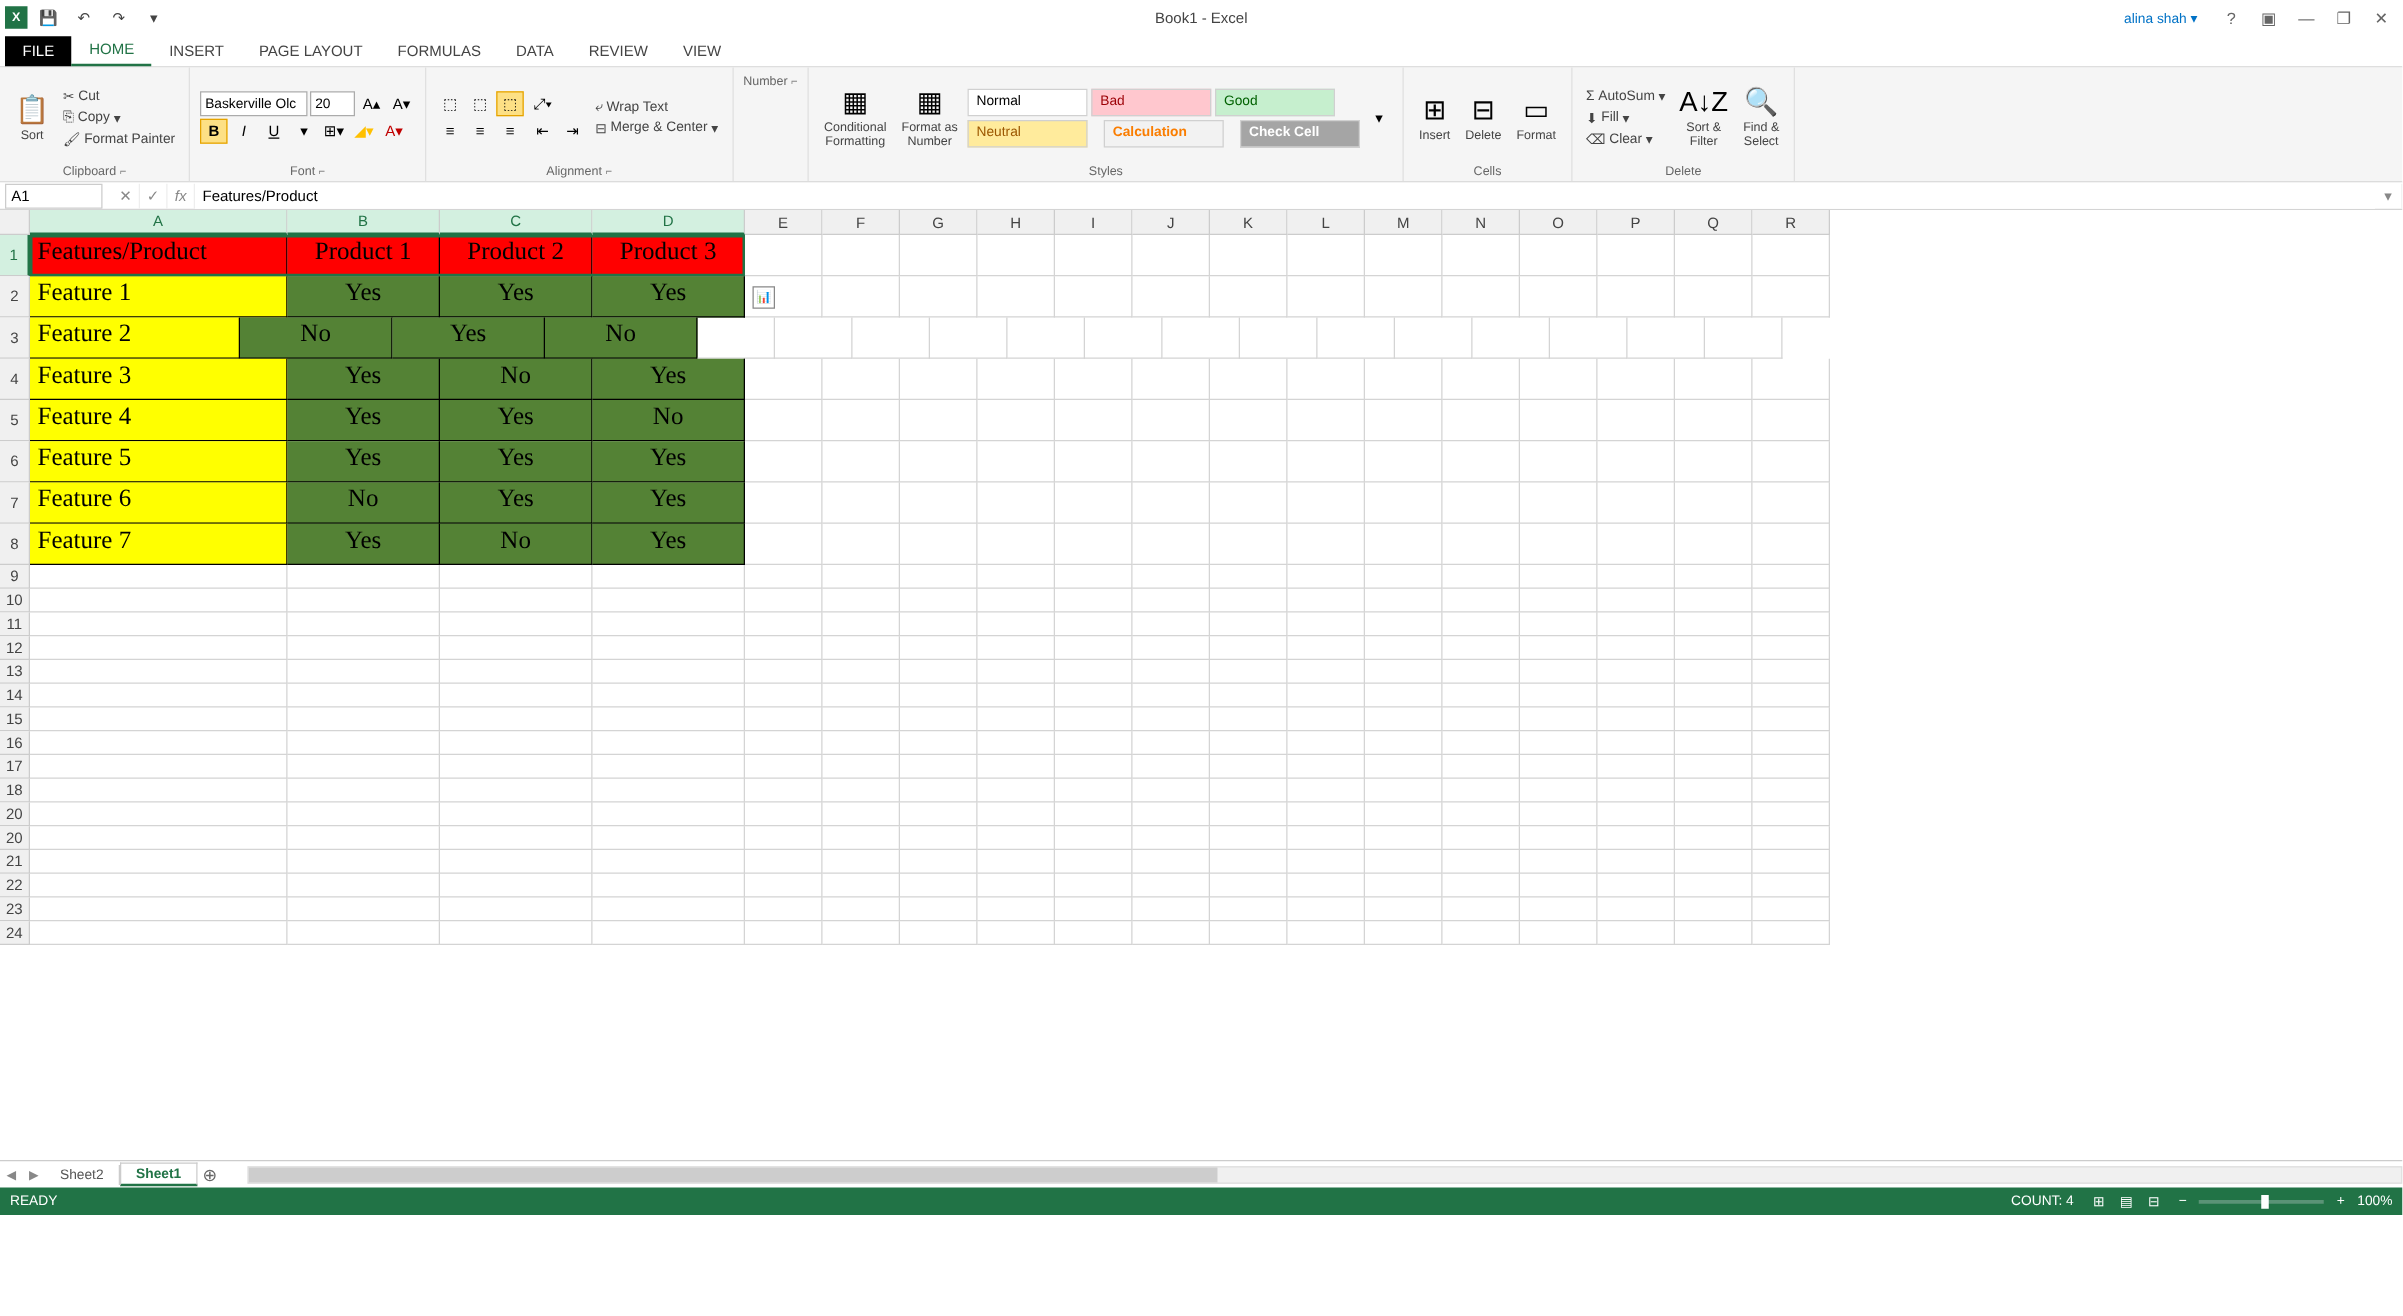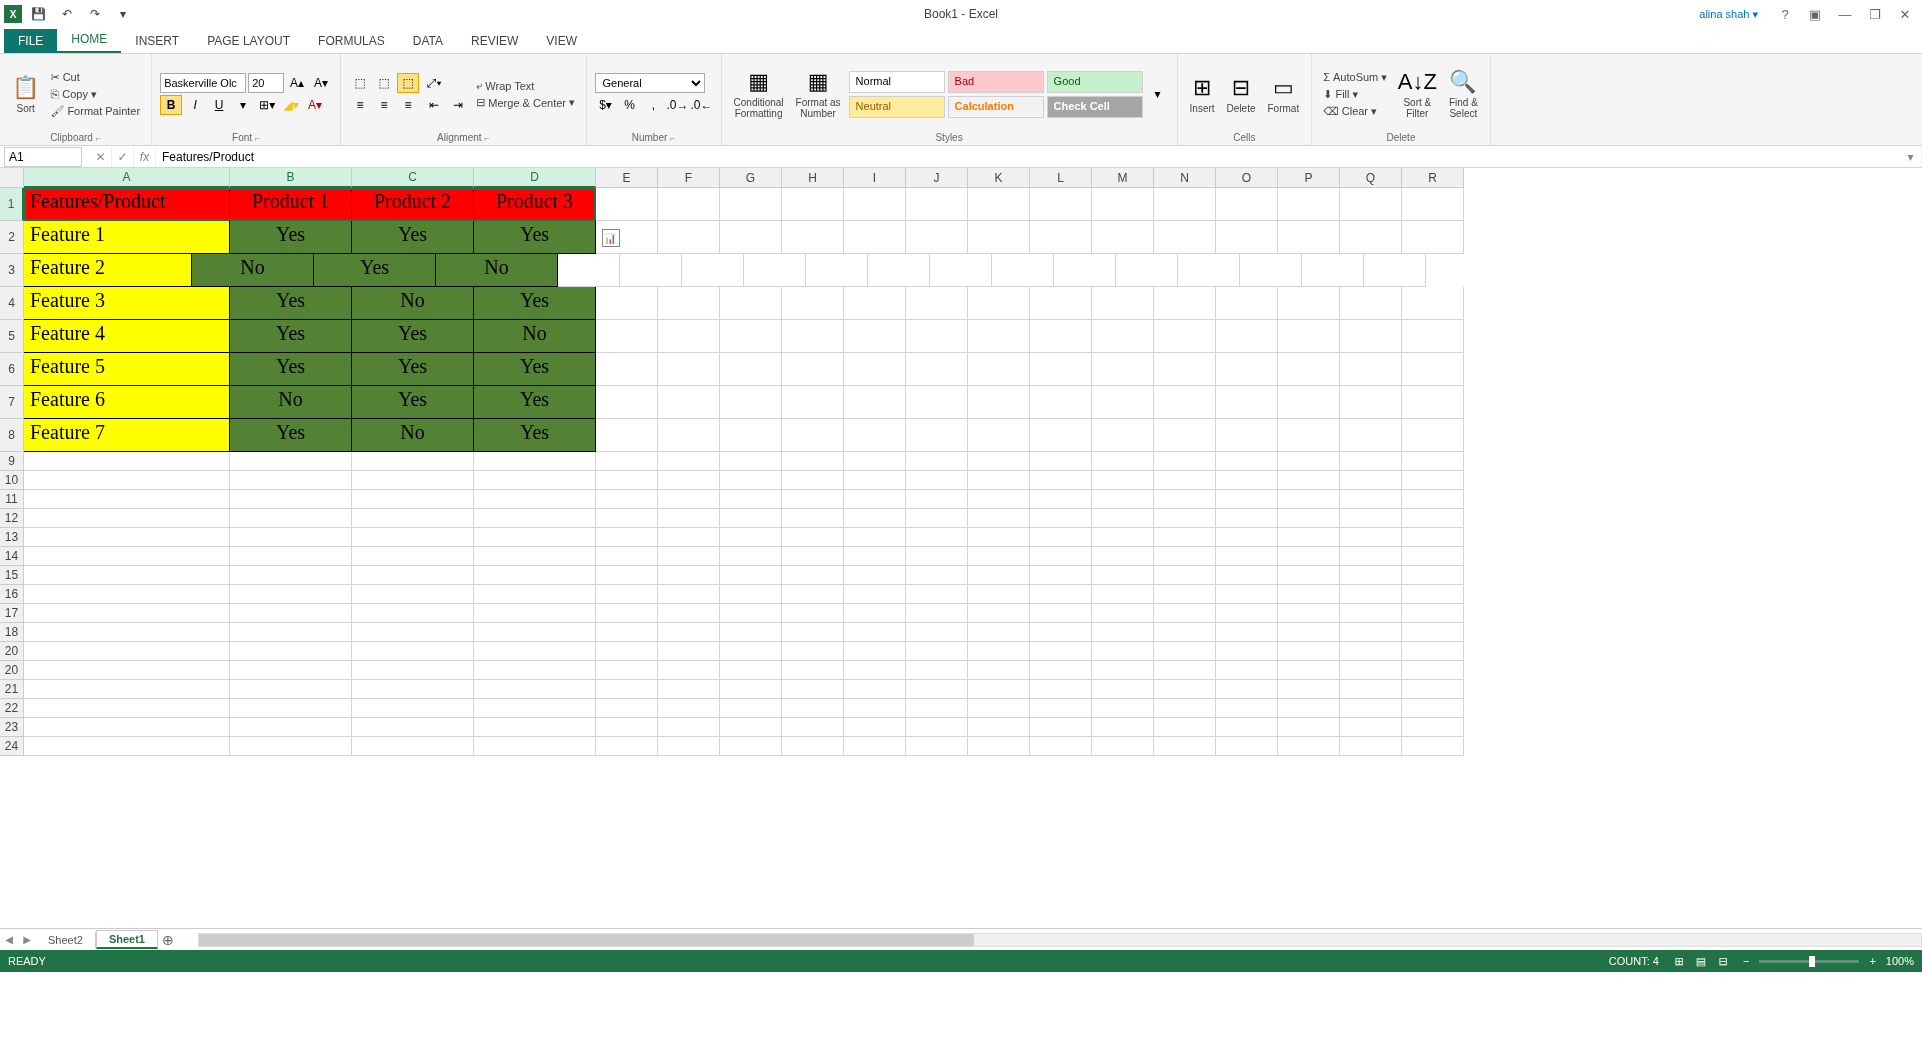--- a/index.html
+++ b/index.html
@@ -10,21 +10,21 @@
 .title-bar-left { display: flex; align-items: center; gap: 6px; padding-left: 4px; }
 .excel-icon { width: 18px; height: 18px; background: #217346; color: #fff; font-size: 10px; font-weight: bold; display: flex; align-items: center; justify-content: center; }
 .qat-btn { width: 22px; height: 22px; display: flex; align-items: center; justify-content: center; font-size: 12px; color: #444; cursor: pointer; }
 .title-center { position: absolute; left: 50%; transform: translateX(-50%); font-size: 12px; color: #444; }
 .title-right { position: absolute; right: 4px; display: flex; align-items: center; gap: 4px; }
 .title-right .tbtn { width: 26px; height: 22px; display: flex; align-items: center; justify-content: center; font-size: 13px; color: #666; cursor: pointer; }
 .user-name { font-size: 11px; color: #0072c6; margin-right: 10px; }
 
 
 .tabs-row { height: 26px; display: flex; align-items: flex-end; padding-left: 4px; border-bottom: 1px solid #d4d4d4; }
-.file-tab { background: #0f766e; color: #fff; padding: 5px 14px; font-size: 12px; cursor: pointer; }
+.file-tab { background: #000000; color: #fff; padding: 5px 14px; font-size: 12px; cursor: pointer; }
 .tab { padding: 5px 14px; font-size: 12px; color: #444; cursor: pointer; }
 .tab.active { color: #217346; border-bottom: 2px solid #217346; }
 
 
 .ribbon { height: 92px; background: #f5f5f5; border-bottom: 1px solid #d4d4d4; display: flex; }
 .ribbon-group { border-right: 1px solid #e0e0e0; padding: 4px 8px 2px 8px; display: flex; flex-direction: column; justify-content: space-between; }
 .ribbon-group-label { font-size: 10px; color: #666; text-align: center; padding-top: 2px; }
 .ribbon-group-content { display: flex; gap: 4px; flex: 1; }
 .rbtn-large { display: flex; flex-direction: column; align-items: center; justify-content: center; gap: 2px; padding: 2px 4px; cursor: pointer; }
 .rbtn-large .ricon { font-size: 22px; }
@@ -193,30 +193,20 @@
             <span>⤶</span> 
             <span>Wrap Text</span>
           </div>
         <div class="rbtn-row"><span>⊟</span> <span>Merge &amp; Center</span> ▾</div>
       </div>
     </div>
     <div class="ribbon-group-label"><span>Alignment</span> <span class="dialog-launcher">⌐</span></div>
   </div>
 
   <div class="ribbon-group">
-    <div class="ribbon-group-content rcol">
-      <select class="font-combo" style="width:110px"><option>General</option></select>
-      <div style="display:flex;gap:2px">
-        <span class="btn-sq">$▾</span>
-        <span class="btn-sq">%</span>
-        <span class="btn-sq">,</span>
-        <span class="btn-sq">.0→</span>
-        <span class="btn-sq">.0←</span>
-      </div>
-    </div>
     <div class="ribbon-group-label"><span>Number</span> <span class="dialog-launcher">⌐</span></div>
   </div>
 
   <div class="ribbon-group">
     <div class="ribbon-group-content">
       <div class="rbtn-large">
         <span class="ricon">▦</span>
         <span class="rlabel" style="white-space:pre-line">Conditional
 Formatting</span>
       </div>
@@ -224,21 +214,21 @@
         <span class="ricon">▦</span>
         <span class="rlabel" style="white-space:pre-line">Format as
 Number</span>
       </div>
       <div class="rcol" style="gap:3px">
         <div style="display:flex;gap:3px">
           <div class="style-box style-normal">Normal</div>
           <div class="style-box style-bad">Bad</div>
           <div class="style-box style-good">Good</div>
         </div>
-        <div style="display:flex;gap:3px">
+        <div style="display:flex;gap:13px">
           <div class="style-box style-neutral">Neutral</div>
           <div class="style-box style-calc">Calculation</div>
           <div class="style-box style-check">Check Cell</div>
         </div>
       </div>
       <div class="rcol" style="justify-content:center">
         <span class="btn-sq">▾</span>
       </div>
     </div>
     <div class="ribbon-group-label">Styles</div>

